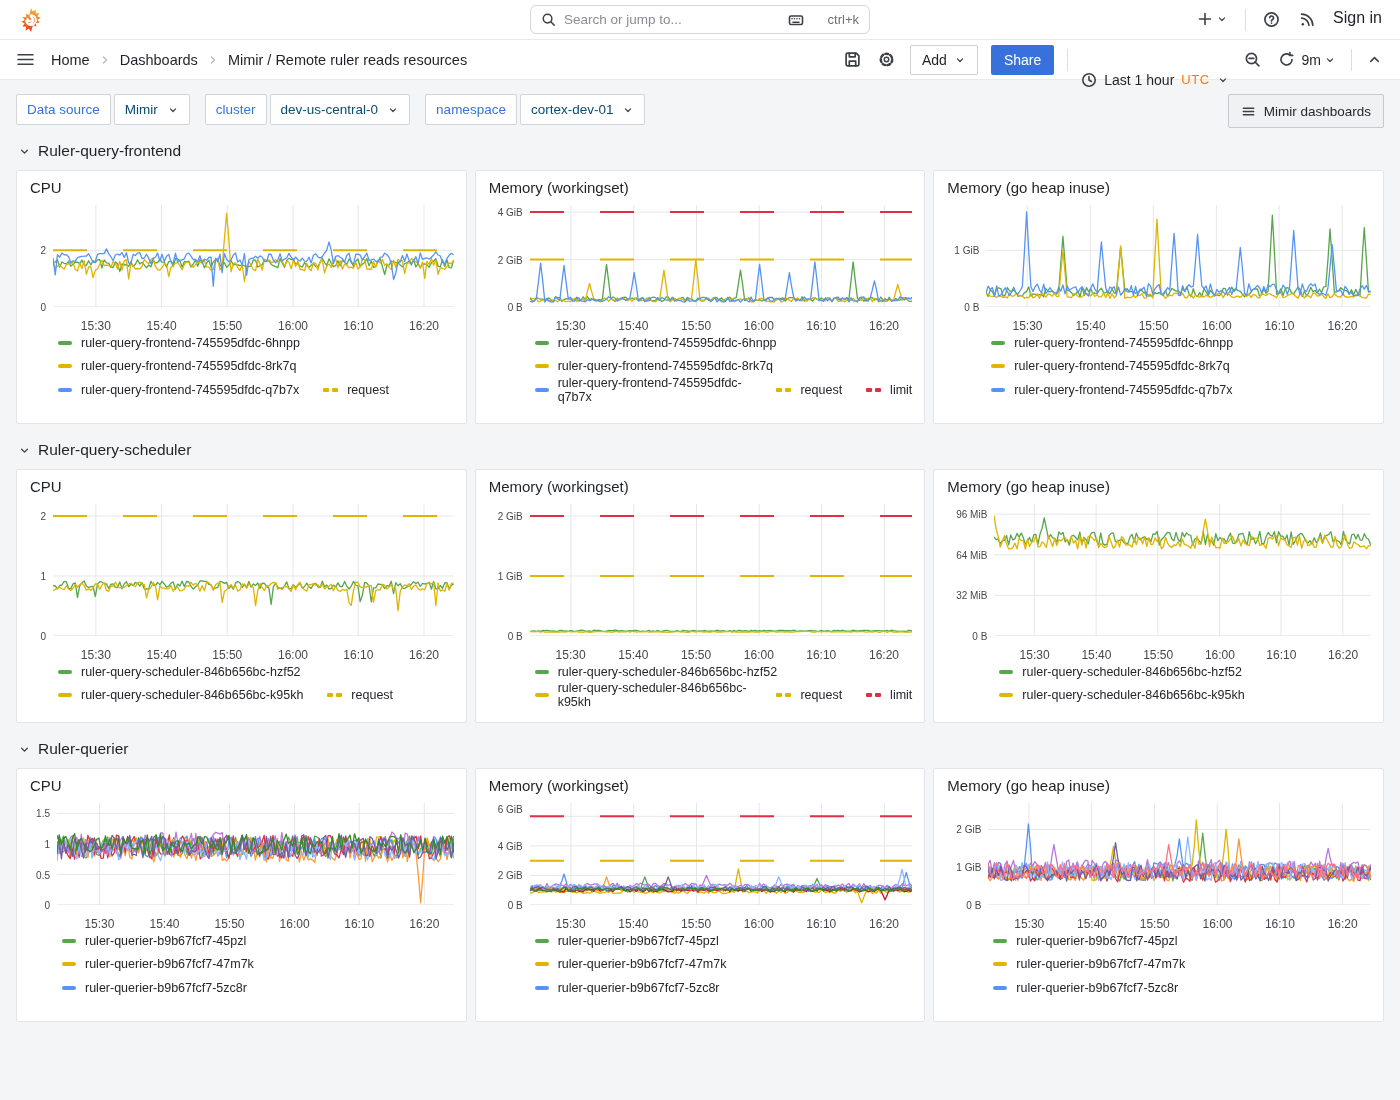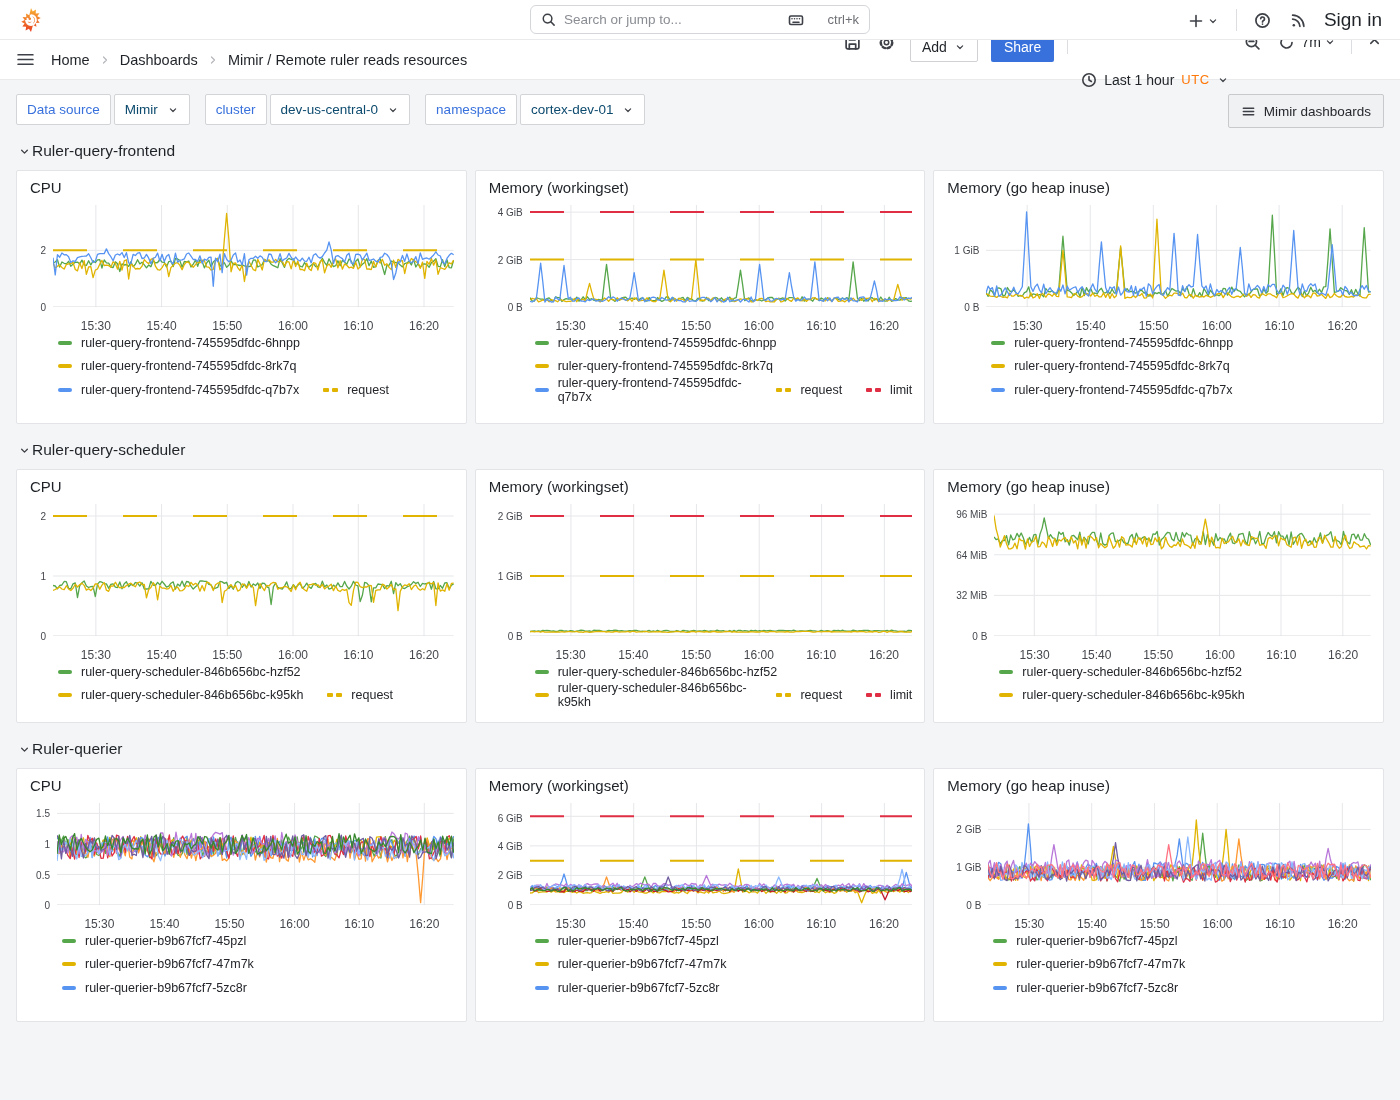--- a/index.html
+++ b/index.html
@@ -14,47 +14,47 @@
 
   
   .topbar { height:40px; display:flex; align-items:center; padding:0 18px; border-bottom:1px solid #e9eaec; position:relative; background:#fff; }
   .searchbox {
     position:absolute; left:50%; transform:translateX(-50%);
     width:340px; height:29px; border:1px solid #d4d6da; border-radius:6px;
     display:flex; align-items:center; gap:8px; padding:0 10px;
     color:#8a8d93; font-size:13.5px; background:#fff; cursor:text;
   }
   .searchbox .shortcut { margin-left:auto; display:flex; align-items:center; gap:24px; color:#6e7076; font-size:13px; }
-  .topbar-right { margin-left:auto; display:flex; align-items:flex-end; gap:15px; font-size:19px; }
+  .topbar-right { margin-left:auto; display:flex; align-items:flex-start; gap:15px; font-size:16px; }
   .vdivider { width:1px; height:22px; background:#dcdde0; }
   .iconbtn { display:flex; align-items:center; gap:3px; background:none; border:none; padding:2px; cursor:pointer; }
 
   
   .navbar { height:40px; display:flex; align-items:center; padding:0 16px; border-bottom:1px solid #e9eaec; background:#fff; }
   .breadcrumb { display:flex; align-items:center; gap:9px; font-size:14.5px; margin-left:16px; }
   .crumb { color:#1f2328; cursor:pointer; }
-  .navbar-right { margin-left:auto; display:flex; align-items:flex-start; gap:13px; }
+  .navbar-right { margin-left:auto; display:flex; align-items:center; gap:13px; }
   .btn-outline { height:30px; border:1px solid #cfd1d5; border-radius:2px; background:#fff; display:flex; align-items:center; gap:7px; padding:0 11px; font-size:14px; color:#1f2328; cursor:pointer; }
   .btn-primary { height:30px; border:none; border-radius:2px; background:#3871dc; color:#fff; display:flex; align-items:center; padding:0 13px; font-size:14px; cursor:pointer; }
   .timepicker { display:flex; align-items:center; gap:7px; font-size:14px; cursor:pointer;margin-top:40px; }
   .tz { color:#ff780a; font-size:13px; letter-spacing:.5px; }
 
   
   .canvas { background:#f4f5f6; height:1020px; padding:14px 16px 0; }
   .varbar { display:flex; align-items:flex-start; margin-bottom:14px; }
   .vargroup { display:flex; gap:3px; margin-right:15px; }
   .varlabel, .varvalue {
     background:#fff; border:1px solid #d2d4d8; border-radius:2px; height:31px;
     display:flex; align-items:center; padding:0 10px; font-size:13.5px; cursor:pointer;
   }
   .varlabel { color:#3871dc; }
   .varvalue { color:#0c4a6e; gap:9px; }
   .mimir-btn { margin-left:auto; background:#f0f1f3; border:1px solid #c7c9cd; border-radius:2px; height:23px; display:flex; align-items:center; gap:8px; padding:16px 12px; font-size:13.5px; color:#26282d; cursor:pointer; }
 
-  .section-head { display:flex; align-items:center; gap:1px; margin:2px 0 10px 2px; font-size:15.5px; font-weight:500; color:#1f2328; cursor:pointer; }
+  .section-head { display:flex; align-items:center; gap:7px; margin:2px 0 10px 2px; font-size:15.5px; font-weight:500; color:#1f2328; cursor:pointer; }
   .panel-row { display:grid; grid-template-columns:repeat(3,1fr); gap:8px; margin-bottom:17px; }
   .panel { background:#fff; border:1px solid #e2e4e7; border-radius:2px; height:254px; padding:7px 12px 6px 8px; }
   .panel-title { font-size:15px; color:#1f2328; padding:1px 0 9px 5px; cursor:pointer; }
   .plot-row { display:flex; }
   .axis-col { position:relative; flex:none; }
   .ytick { position:absolute; right:7px; font-size:10px; color:#44474d; transform:translateY(-50%); white-space:nowrap; }
   .plot-area { flex:1; min-width:0; }
   .plot { position:relative; }
   .chart-svg { display:block; width:100%; height:100%; }
   .xaxis { position:relative; height:21px; }
@@ -176,21 +176,21 @@
       <svg class="icon" width="17" height="17" viewBox="0 0 16 16">
         <circle cx="7" cy="7" r="4.8"></circle>
           <path d="M10.6 10.6L14 14M4.8 7h4.4"></path>
       </svg>
     </span>
     <span class="iconbtn">
       <svg class="icon" width="17" height="17" viewBox="0 0 16 16">
         <path d="M13.2 8A5.2 5.2 0 1 1 11 3.7"></path>
           <path d="M11.2 1.6v2.6h2.6"></path>
       </svg>
-      <span style="font-size:14px;margin-left:4px">7m</span>
+      <span style="font-size:14px;margin-left:4px">9m</span>
       <svg class="icon small" viewBox="0 0 16 16">
           <path d="M4.5 6.5L8 10l3.5-3.5"></path>
         </svg>
     </span>
     <span class="vdivider"></span>
     <span class="iconbtn">
       <svg class="icon" width="15" height="15" viewBox="0 0 16 16">
           <path d="M4 10l4-4 4 4"></path>
         </svg>
     </span>
@@ -683,21 +683,21 @@
             </div>
           </div>
         </div>
         <div class="panel">
           <div class="panel-title">Memory (workingset)</div>
           <div class="plot-row">
             <div class="axis-col" style="width: 46px; height: 102px;">
               <span class="ytick" style="top: 102px;">0 B</span>
               <span class="ytick" style="top: 72.4px;">2 GiB</span>
               <span class="ytick" style="top: 42.9px;">4 GiB</span>
-              <span class="ytick" style="top: 15px;">6 GiB</span>
+              <span class="ytick" style="top: 6px;">6 GiB</span>
             </div>
             <div class="plot-area">
               <div class="plot" style="height: 102px;">
                 <svg viewBox="0 0 1000 102" preserveAspectRatio="none" class="chart-svg">
                   <line x1="107" y1="0" x2="107" y2="102" stroke="#e6e7ea" stroke-width="1" vector-effect="non-scaling-stroke"></line>
                   <line x1="271" y1="0" x2="271" y2="102" stroke="#e6e7ea" stroke-width="1" vector-effect="non-scaling-stroke"></line>
                   <line x1="435" y1="0" x2="435" y2="102" stroke="#e6e7ea" stroke-width="1" vector-effect="non-scaling-stroke"></line>
                   <line x1="599" y1="0" x2="599" y2="102" stroke="#e6e7ea" stroke-width="1" vector-effect="non-scaling-stroke"></line>
                   <line x1="762" y1="0" x2="762" y2="102" stroke="#e6e7ea" stroke-width="1" vector-effect="non-scaling-stroke"></line>
                   <line x1="926" y1="0" x2="926" y2="102" stroke="#e6e7ea" stroke-width="1" vector-effect="non-scaling-stroke"></line>

